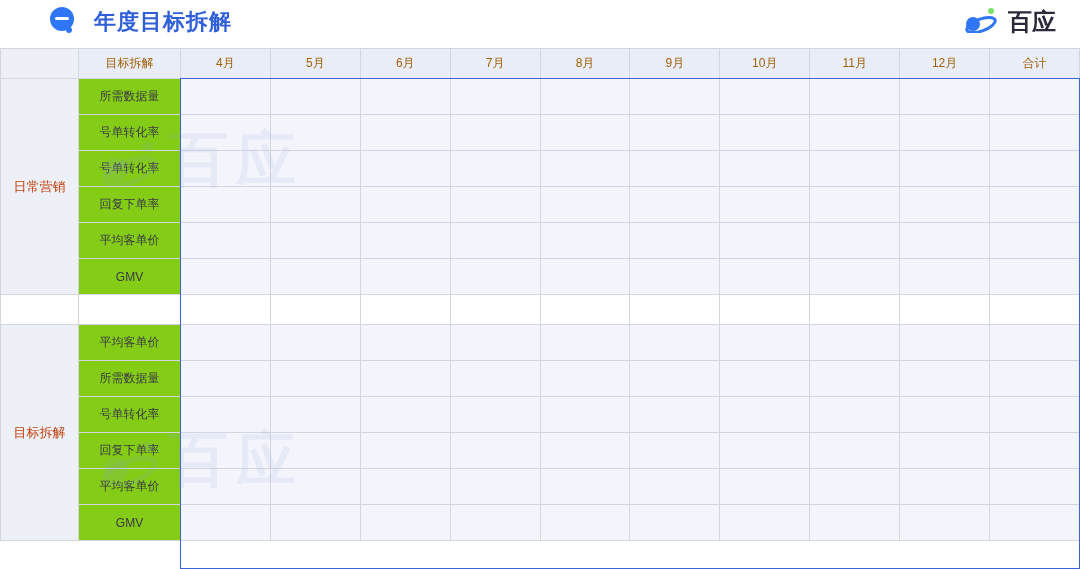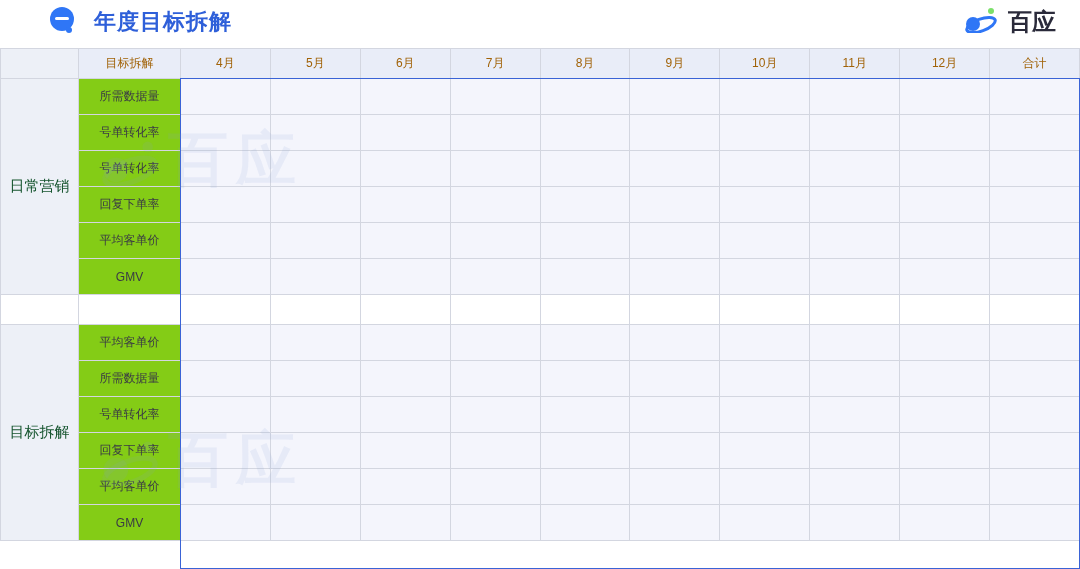--- a/index.html
+++ b/index.html
@@ -64,22 +64,22 @@
     
     thead th {
       background: #E9EDF8;
       height: 30px;
       font-weight: normal;
       color: #a16207;
     }
     
     .group-col {
       background: #EDF0F7;
-      font-size: 15px;
-      color: #14532d;
+      font-size: 13px;
+      color: #c2410c;
       width: 78px;
     }
     
     .metric-col {
       background: #84cc16;
       width: 102px;
       font-size: 12px;
     }
     
     .data-cell {

